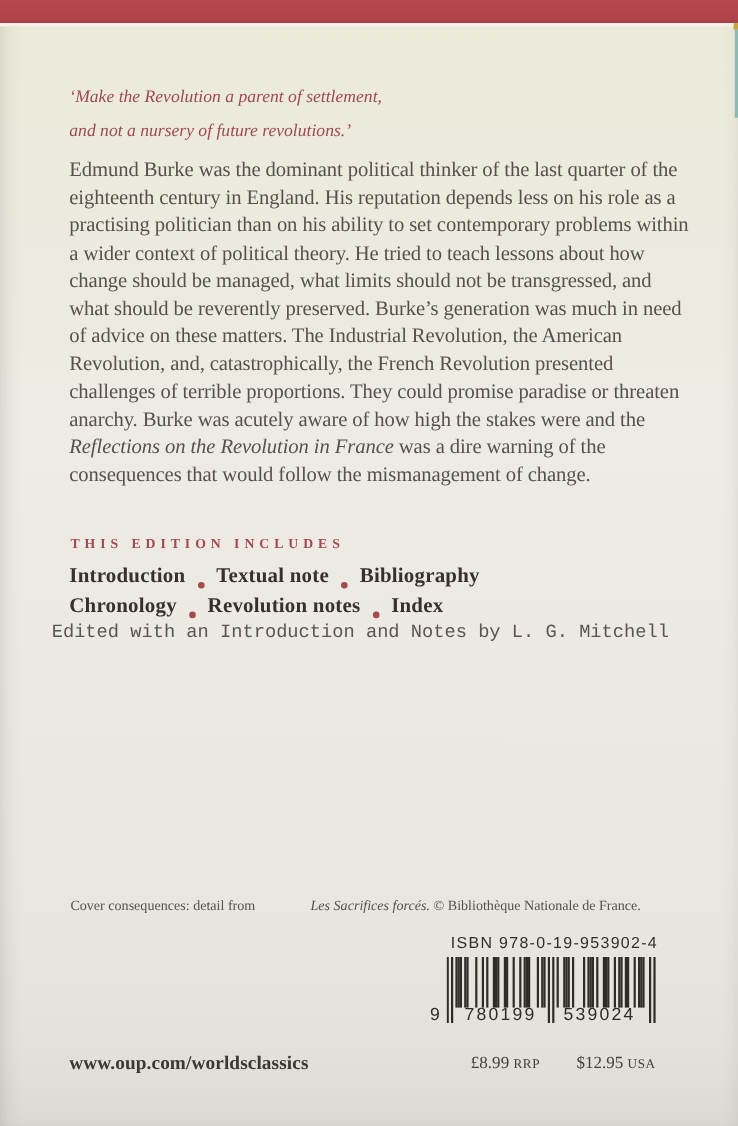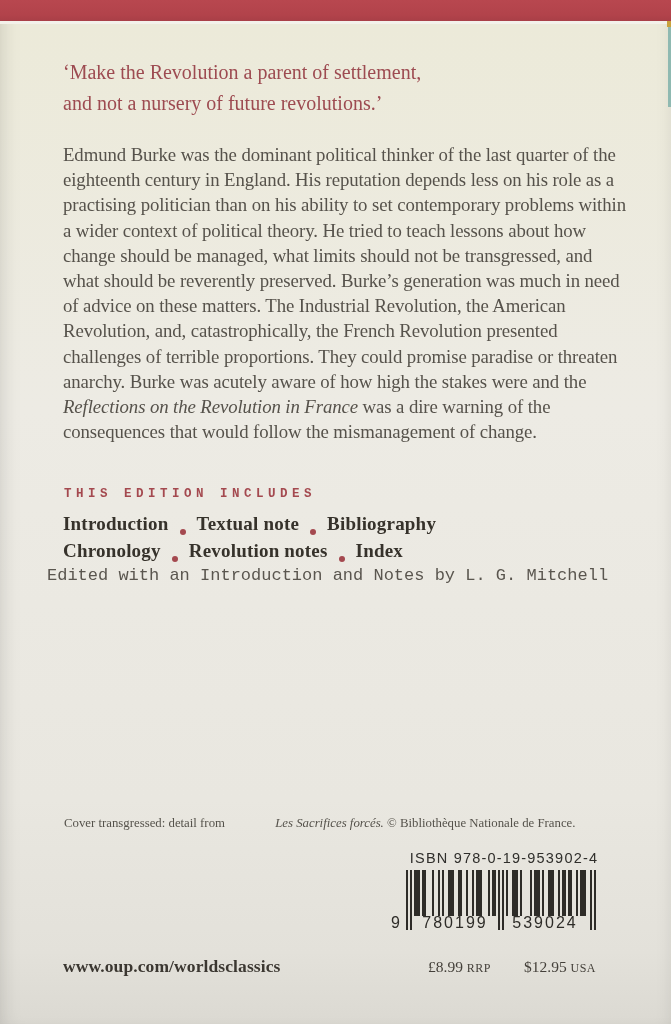--- a/index.html
+++ b/index.html
@@ -16,31 +16,31 @@
 
   .top-bar { position: absolute; left: 0; top: 0; width: 671px; height: 21px;
              background: linear-gradient(180deg, #b8474f 0%, #b2434b 70%, #a93f47 100%); }
   .top-bar-edge { position: absolute; left: 0; top: 21px; width: 671px; height: 3px;
                   background: #f3f1ea; }
   .edge-speck { position: absolute; right: 0; top: 21px; width: 4px; height: 6px;
                 background: #c9a23d; }
   .edge-strip { position: absolute; right: 0; top: 27px; width: 3px; height: 80px;
                 background: #8fb9b1; }
 
-  .quote { position: absolute; left: 63px; top: 57px; width: 560px;
-           font-size: 20px; line-height: 31px; color: #9d4b51; }
+  .quote { position: absolute; left: 63px; top: 73px; width: 560px;
+           font-size: 16px; line-height: 31px; color: #9d4b51; font-style: italic; }
 
   .synopsis { position: absolute; left: 63px; top: 142px; width: 566px;
               font-size: 18.8px; line-height: 25.2px; color: #56524b;
               letter-spacing: -0.1px; font-family: Liberation Serif, serif; }
   .synopsis .ital { font-style: italic; }
 
   .edition-label { position: absolute; left: 64px; top: 487px;
                    font-size: 12.5px; font-weight: 600; letter-spacing: 4.5px;
-                   color: #a4494f; font-family: Liberation Mono, monospace; }
+                   color: #a4494f; }
 
   .features { position: absolute; left: 63px; top: 508px; }
   .feature-row { display: flex; align-items: flex-end; height: 27px; }
   .feature-item { font-size: 19px; font-weight: bold; color: #36322b;
                   letter-spacing: 0.2px; }
   .bullet { width: 6px; height: 6px; border-radius: 50%; background: #a4494f;
             margin: 2px 11px 0 11px; flex: 0 0 auto; }
 
   .editor-line { position: absolute; left: 47px; top: 566px;
                  font-size: 17px; color: #5a564f; font-family: Liberation Mono, monospace; }
@@ -113,21 +113,21 @@
         <span class="bullet"></span>
         <span class="feature-item">Revolution notes</span>
         <span class="bullet"></span>
         <span class="feature-item">Index</span>
       </div>
     </div>
 
   <div class="editor-line">Edited with an Introduction and Notes by L. G. Mitchell</div>
 
   <div class="credit-line">
-    <span>Cover transgressed: detail from </span><span class="ital">Les Sacrifices forcés.</span><span> © Bibliothèque Nationale de France.</span>
+    <span>Cover consequences: detail from </span><span class="ital">Les Sacrifices forcés.</span><span> © Bibliothèque Nationale de France.</span>
   </div>
 
 
   <div class="isbn-block">
     <div class="isbn-label">ISBN 978-0-19-953902-4</div>
     <div class="barcode-wrap">
       <svg class="barcode-svg" id="barcode-svg" width="192" height="62">
           <rect x="0" y="0" width="2" height="60" fill="#2e2c28"></rect>
           <rect x="4" y="0" width="2" height="60" fill="#2e2c28"></rect>
           <rect x="8" y="0" width="2" height="46" fill="#2e2c28"></rect>

